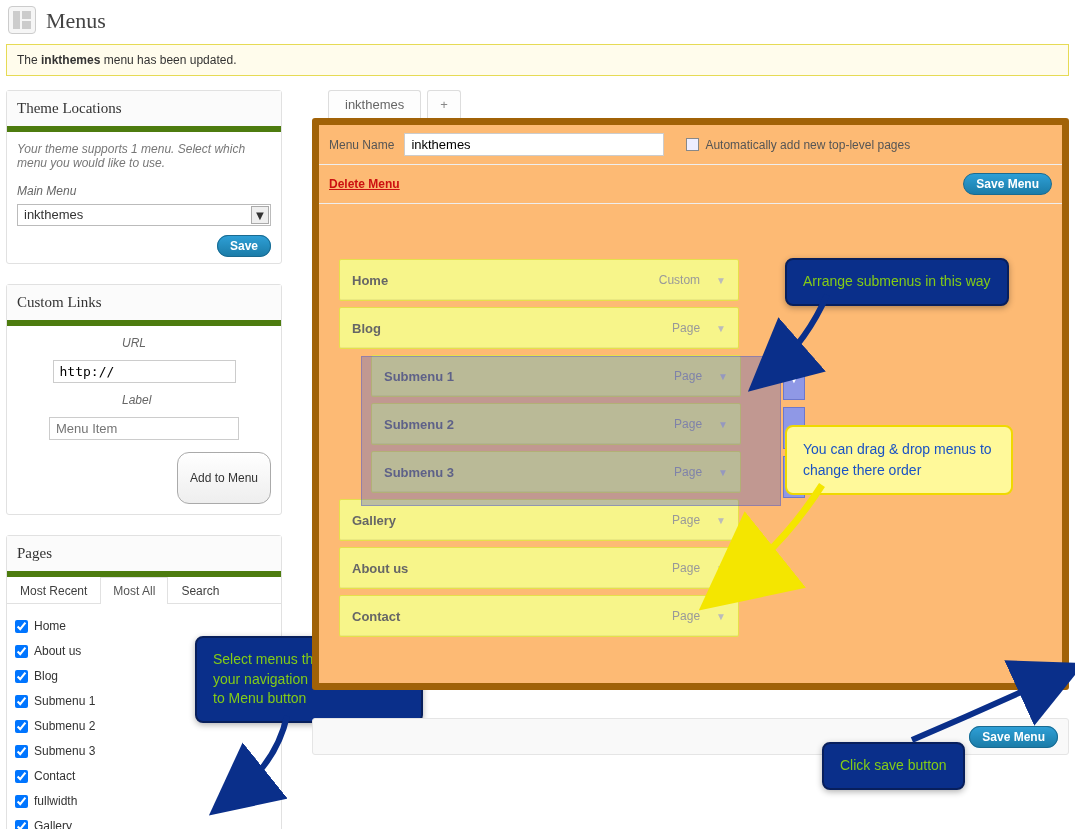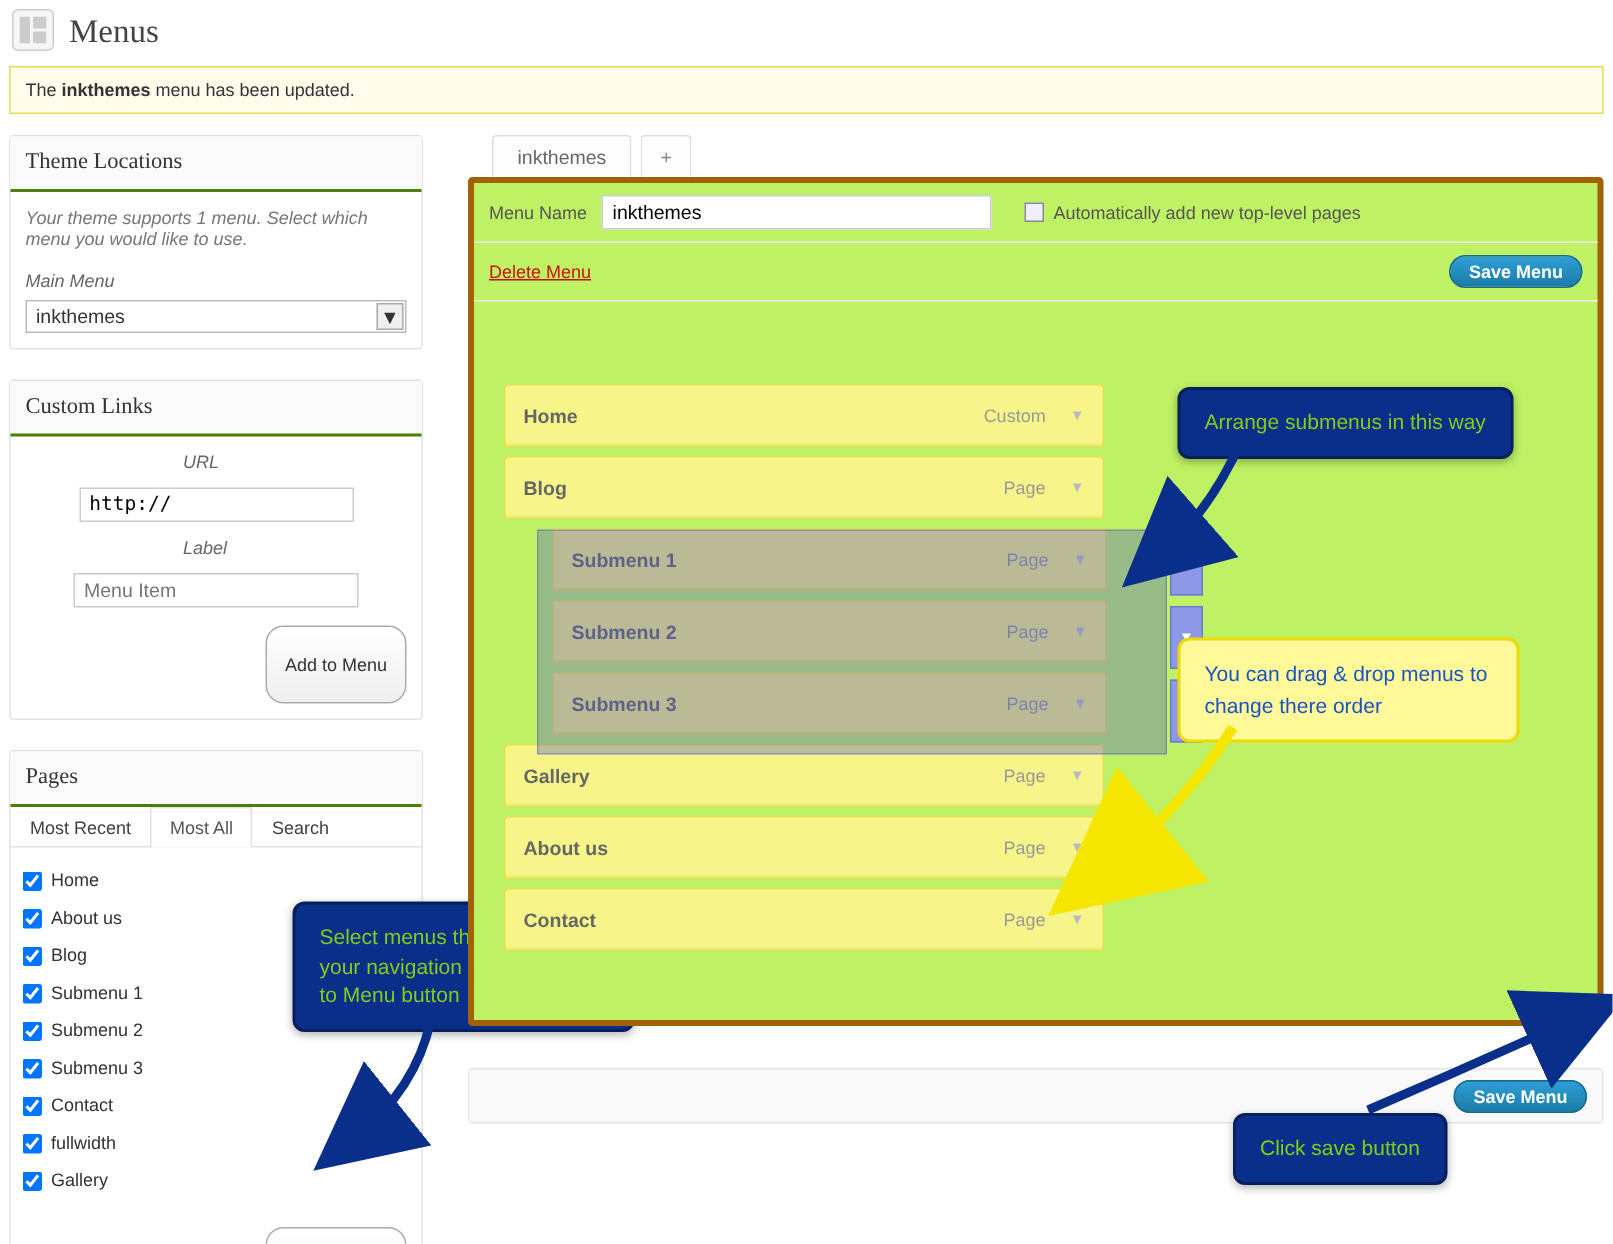--- a/index.html
+++ b/index.html
@@ -28,21 +28,21 @@
     font-size: 12px;
     color:#333;
   }
   .layout { display:flex; align-items:flex-start; padding: 0 6px 20px 6px; gap: 30px; }
   .sidebar { width: 276px; }
   .panel {
     border:1px solid #e1e1e1; border-radius:3px; background:#fff; margin-bottom: 20px;
   }
   .panel-h {
     padding: 9px 10px; font-family: Georgia, serif; font-size: 15px; color:#333;
-    border-bottom:2px solid #4d7c0f; background:#fbfbfb;
+    border-bottom:6px solid #4d7c0f; background:#fbfbfb;
   }
   .panel-body { padding: 10px; }
   .muted { color:#777; font-style: italic; font-size:12px; }
   .field-label { color:#666; font-style:italic; font-size:12px; }
   .select-wrap { position:relative; margin-top:6px; }
   .select {
     width:100%; height:22px; border:1px solid #bbb; background:#fff; padding:2px 24px 2px 6px;
     font-size:13px;
   }
   .select-arrow {
@@ -80,34 +80,34 @@
 
   
   .main { flex:1; position:relative; }
   .menu-tabs { display:flex; gap:6px; padding-left: 16px; }
   .menu-tab {
     border:1px solid #ddd; border-bottom:none; background:#fdfdfd;
     padding:6px 16px; font-size:13px; color:#666; border-radius:3px 3px 0 0; cursor:pointer;
   }
   .menu-tab-plus { padding:6px 12px; color:#888; }
   .menu-panel {
-    border:4px solid #a16207; background:#bef264; border-radius:3px;
+    border:7px solid #a16207; background:#fdba74; border-radius:3px;
   }
   .menu-top {
     display:flex; align-items:center; gap:10px; padding:8px 10px; border-bottom:1px solid #eee;
     font-size:12px;
   }
   .menu-top .mn-label { color:#555; }
   .menu-top input[type=text] { width:260px; }
   .auto-add { display:flex; align-items:center; gap:6px; color:#555; margin-left:12px; }
   .menu-actions {
     display:flex; justify-content:space-between; align-items:center; padding:8px 10px;
     border-bottom:1px solid #eee;
   }
-  .del-link { color:#c11; text-decoration:underline; cursor:pointer; font-size:12px; }
+  .del-link { color:#c11; text-decoration:underline; cursor:pointer; font-size:12px;font-weight:bold; }
   .menu-body { padding: 55px 10px 40px; min-height:420px; position:relative; }
   .menu-item {
     background:#f7f58a; border:1px solid #e6df4a; border-radius:2px;
     width: 400px; height:42px; display:flex; align-items:center; justify-content:space-between;
     padding:0 12px; margin:0 0 6px 10px; font-size:13px; font-weight:bold; color:#666;
     box-shadow: inset 0 -1px 0 rgba(0,0,0,0.05);
   }
   .menu-item .type { font-weight:normal; color:#999; font-size:12px; display:flex; align-items:center; gap:16px; }
   .tri { color:#bbb; font-size:10px; }
   .sub-highlight {
@@ -170,20 +170,23 @@
     <div class="panel">
       <div class="panel-h">Theme Locations</div>
       <div class="panel-body">
         <div class="muted">Your theme supports 1 menu. Select which menu you would like to use.</div>
         <div style="margin-top:14px;">
           <div class="field-label">Main Menu</div>
           <div class="select-wrap">
             <div class="select">inkthemes</div>
             <div class="select-arrow">▼</div>
           </div>
+        </div>
+        <div class="btn-row">
+          <span class="btn-primary">Save</span>
         </div>
       </div>
     </div>
 
     <div class="panel">
       <div class="panel-h">Custom Links</div>
       <div class="panel-body">
         <div class="form-row">
           <div class="lab">URL</div>
           <input class="input-text" style="flex: 1 1 0%; font-family: monospace;" value="http://">

